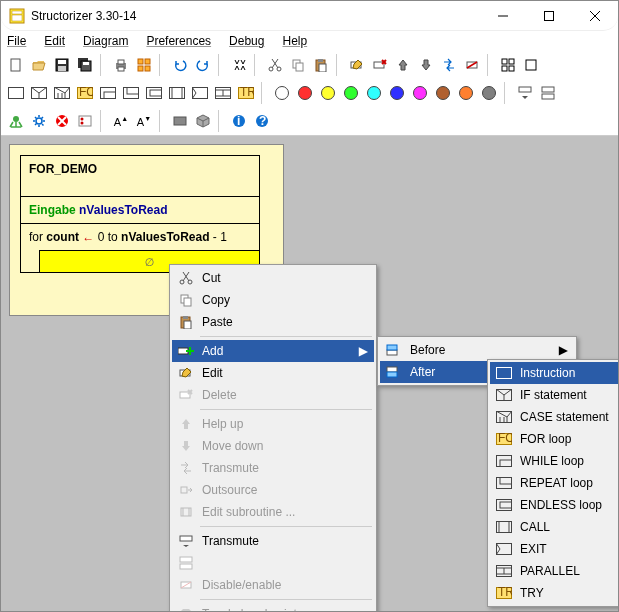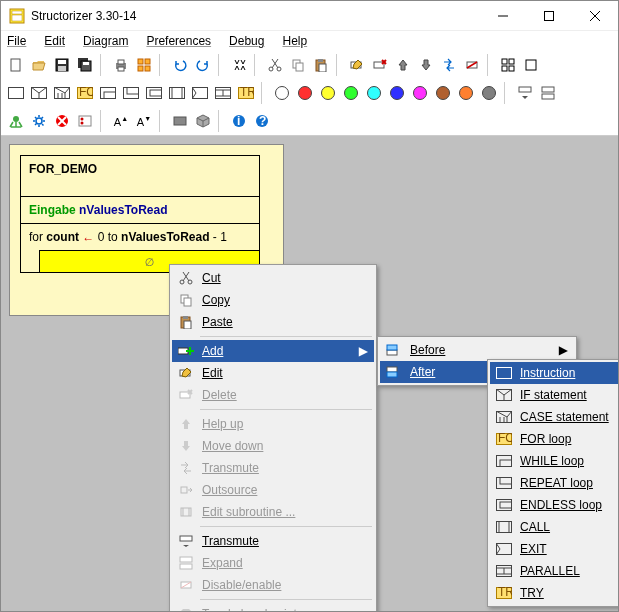--- a/index.html
+++ b/index.html
@@ -1,19 +1,19 @@
 <!DOCTYPE html>
 <html><head>
 <meta charset="utf-8">
 <style>
   * { box-sizing: border-box; margin: 0; padding: 0; font-family: "Segoe UI", Tahoma, sans-serif; font-size: 12px; }
   body { background: #fff; width: 619px; height: 612px; overflow: hidden; border: 1px solid #888; }
   
   
-  .titlebar { height: 30px; background: #fff; display: flex; align-items: center; padding: 0 0 0 8px; border-bottom: 1px solid #eee; }
+  .titlebar { height: 30px; background: #fff; display: flex; align-items: center; padding: 0 0 0 8px; border-bottom: 1px solid #eee; border-radius: 15px; }
   .titlebar .app-icon { width: 16px; height: 16px; margin-right: 6px; }
   .titlebar .title { flex: 1; }
   .win-btns { display: flex; }
   .win-btn { width: 46px; height: 30px; display: flex; align-items: center; justify-content: center; }
   
   
   .menubar { height: 20px; display: flex; align-items: center; padding: 0 6px; gap: 18px; }
   .menubar span { text-decoration: underline; text-decoration-color: rgba(0,0,0,0.4); cursor: default; }
   
   
@@ -30,21 +30,21 @@
   .diagram-frame { border: 1.5px solid #000; display: inline-block; min-width: 240px; }
   .diag-title { padding: 6px 8px 20px 8px; font-weight: bold; }
   .diag-row { border-top: 1.5px solid #000; padding: 6px 8px; }
   .diag-for { border-top: 1.5px solid #000; }
   .diag-for-head { padding: 6px 8px; }
   .diag-for-head .arrow { color: #c00; }
   .diag-body { margin-left: 18px; border-left: 1.5px solid #000; border-top: 1.5px solid #000; height: 22px; background: #ffff00; text-align:center; font-size:11px; line-height:22px; color:#666;}
   
   
   .ctx { position: absolute; background: #f0f0f0; border: 1px solid #999; box-shadow: 2px 2px 4px rgba(0,0,0,0.3); min-width: 200px; padding: 2px; }
-  .ctx-item { display: flex; align-items: center; height: 22px; padding: 0 18px 0 4px; cursor: default; position: relative; text-decoration: underline; }
+  .ctx-item { display: flex; align-items: center; height: 22px; padding: 0 18px 0 4px; cursor: default; position: relative; }
   .ctx-item.sel { background: #2a5ca8; color: #fff; }
   .ctx-item.disabled { color: #999; }
   .ctx-icon { width: 20px; height: 16px; display: flex; align-items: center; justify-content: center; margin-right: 6px; flex-shrink:0; }
   .ctx-sep { height: 1px; background: #ccc; margin: 3px 2px 3px 28px; }
   .ctx-arrow { position: absolute; right: 6px; }
   .ctx-label { flex: 1; white-space: nowrap; }
   
   .ctx1 { left: 168px; top: 128px; width: 208px; }
   .ctx2 { left: 376px; top: 200px; width: 110px; }
   .ctx3 { left: 486px; top: 223px; width: 130px; }
@@ -535,21 +535,20 @@
         </span>
         <span class="ctx-label">Transmute</span>
       </div>
     <div class="ctx-item disabled">
         <span class="ctx-icon">
           <svg width="14" height="14">
             <rect x="1" y="1" width="12" height="5" fill="#fff" stroke="#bbb"></rect>
             <rect x="1" y="8" width="12" height="5" fill="#fff" stroke="#bbb"></rect>
           </svg>
         </span>
-        <span class="ctx-label">Expand</span>
       </div>
     <div class="ctx-item disabled">
         <span class="ctx-icon">
           <svg width="14" height="14">
             <rect x="2" y="4" width="10" height="6" fill="#fff" stroke="#bbb"></rect>
             <line x1="2" y1="10" x2="12" y2="4" stroke="#ebb"></line>
           </svg>
         </span>
         <span class="ctx-label">Disable/enable</span>
       </div>

